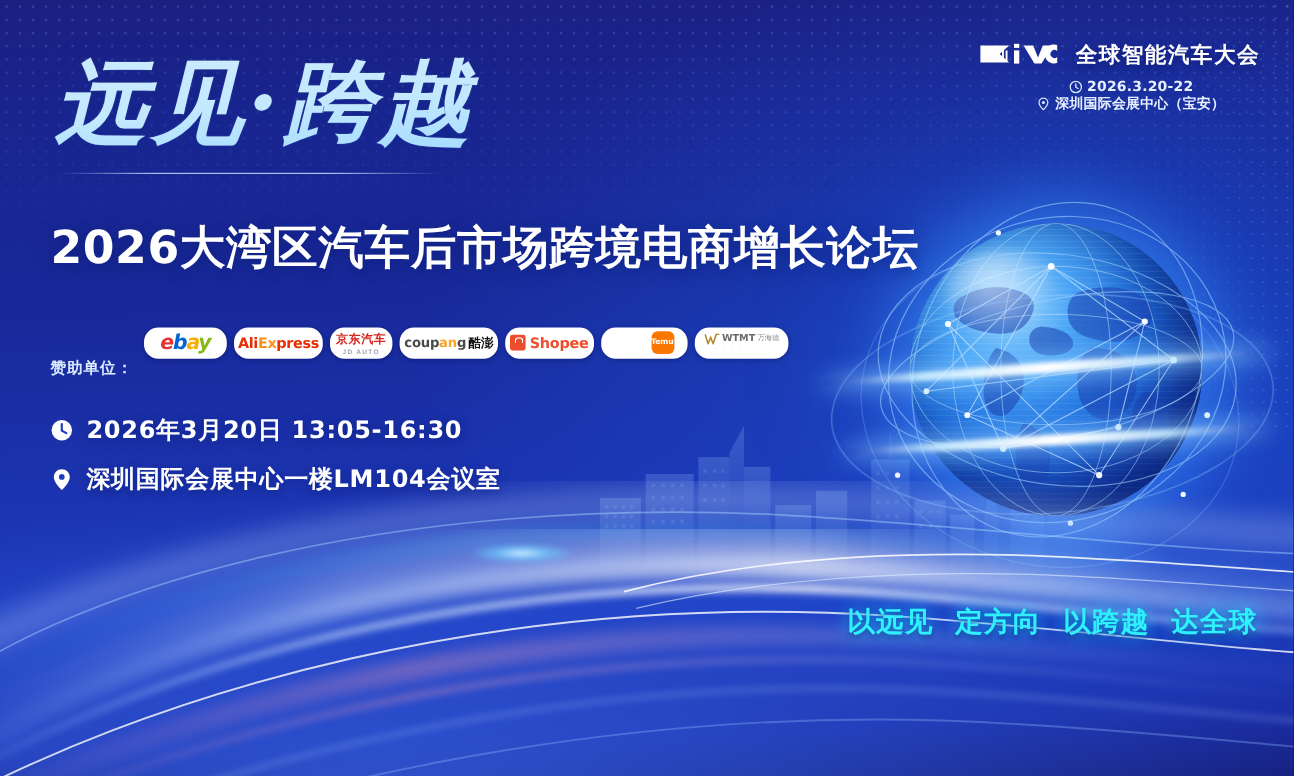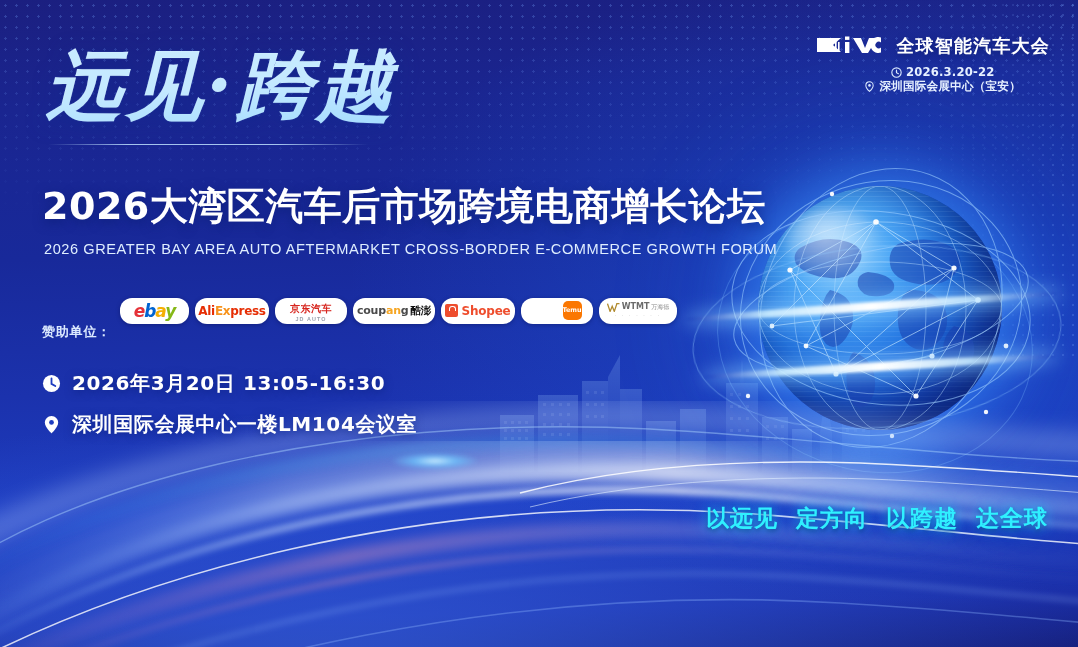--- a/index.html
+++ b/index.html
@@ -130,21 +130,21 @@
     font-size:13px; font-weight:700; color:#dceaff; letter-spacing:.8px; margin-right:9px;
     font-family:"DejaVu Sans","Liberation Sans",sans-serif; white-space:nowrap;margin-top:43px;
   }
   .sp-box {
     height:26px; background:#fff; border-radius:12px; margin-right:6px;
     display:flex; align-items:center; justify-content:center; overflow:hidden;
     box-shadow:0 1px 4px rgba(0,10,60,.35);
   }
   .sp-ebay   { width:69px; }
   .sp-ali    { width:74px; }
-  .sp-jd     { width:72px;align-items:center; }
+  .sp-jd     { width:52px;align-items:center; }
   .sp-coup   { width:82px; }
   .sp-shopee { width:74px; }
   .sp-temu   { width:72px;padding-left:30px; }
   .sp-wtmt   { width:78px; margin-right:0; }
 
   .ebay-w { font-size:17px; font-weight:700; font-style:italic; letter-spacing:-1px;
             font-family:"DejaVu Sans","Liberation Sans",sans-serif; }
   .ebay-w i { font-style:italic; }
   .e1{color:#e53238}.e2{color:#0064d2}.e3{color:#f5af02}.e4{color:#86b817}
 
@@ -469,21 +469,20 @@
   <div class="content">
 
     <div class="calli">
       <div class="calli-txt">远见·跨越</div>
     </div>
 
     <div class="rule"></div>
 
 
     <div class="title-cn">2026大湾区汽车后市场跨境电商增长论坛</div>
-    <div class="title-en">2026 GREATER BAY AREA AUTO AFTERMARKET CROSS-BORDER E-COMMERCE GROWTH FORUM</div>
 
     <div class="sponsors">
       <span class="sp-label">赞助单位：</span>
 
       <span class="sp-box sp-ebay">
         <span class="ebay-w"><i class="e1">e</i><i class="e2">b</i><i class="e3">a</i><i class="e4">y</i></span>
       </span>
 
       <span class="sp-box sp-ali">
         <span class="ali-w"><span class="a1">Ali</span><span class="a2">Ex</span><span class="a3">press</span></span>

